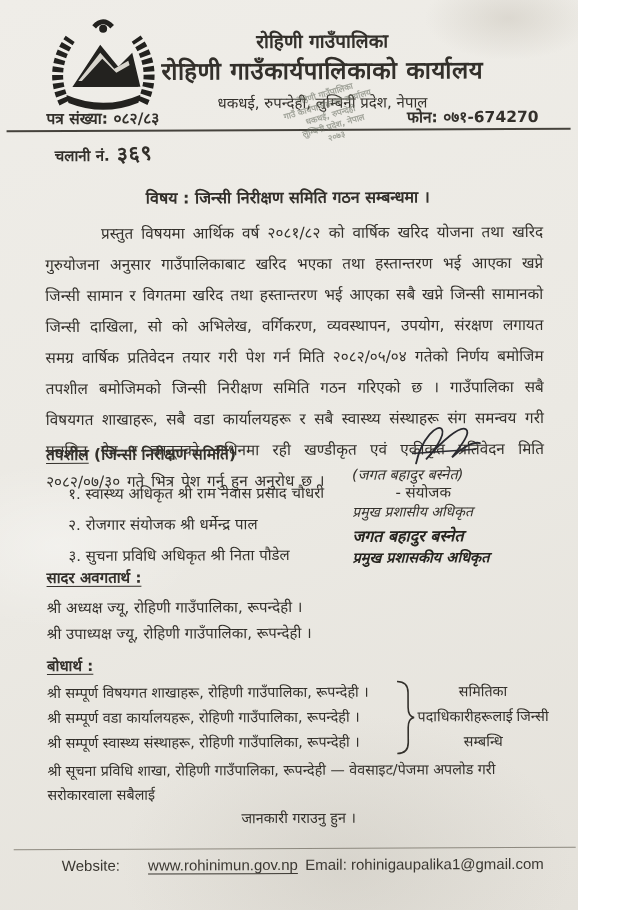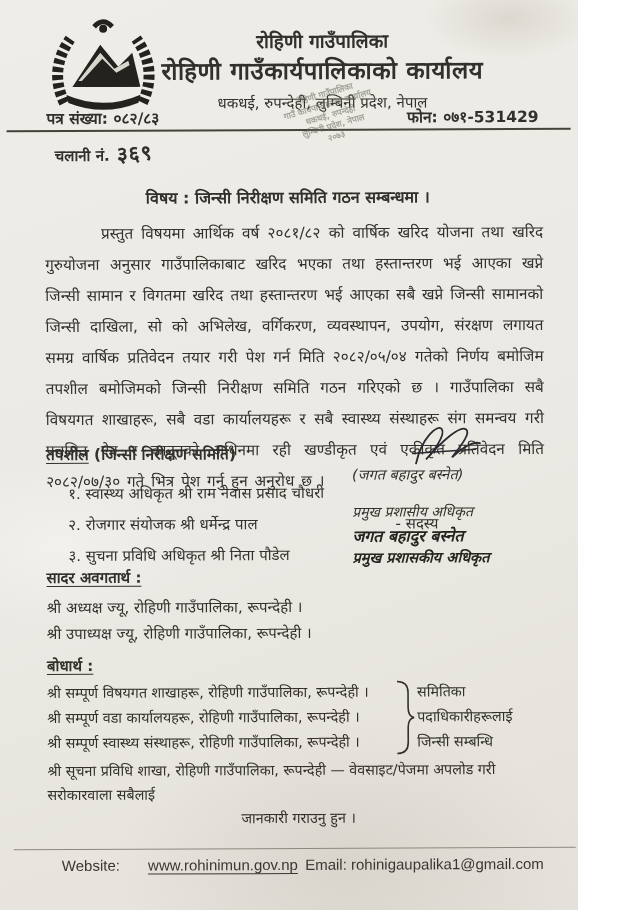--- a/index.html
+++ b/index.html
@@ -63,21 +63,21 @@
   
   .ccblock{position:absolute;top:566px;left:46px;right:30px;font-size:15px;}
   .cc-h{font-weight:bold;text-decoration:underline;text-underline-offset:3px;margin-bottom:8px;}
   .cc-item{line-height:26px;}
   .bodh-h{font-weight:bold;text-decoration:underline;text-underline-offset:3px;
       margin-top:8px;margin-bottom:6px;}
   .bodh-flex{display:flex;align-items:stretch;}
   .bodh-left{width:348px;}
   .bodh-left div{line-height:25px;font-size:14.3px;}
   .brace{width:22px;flex:none;display:flex;align-items:center;}
-  .bodh-note{flex:1;font-size:14.3px;}
+  .bodh-note{flex:1;text-align:center;font-size:14.3px;font-family:Liberation Serif, serif;}
   .bodh-note div{line-height:25px;}
   .bodh-last{margin-top:2px;font-size:14.3px;line-height:24px;}
   .bodh-last-cont{text-align:center;font-size:14.3px;line-height:24px;}
   
   .hr2{position:absolute;top:848px;left:12px;right:4px;border-top:1.5px solid #8d897f;}
   .footrow{position:absolute;top:856px;left:60px;right:36px;display:flex;
       justify-content:space-between;font-family:"Liberation Sans", sans-serif;
       font-size:15px;color:#3a3731;}
   .weburl{text-decoration:underline;text-underline-offset:3px;margin-left:24px;}
 </style>
@@ -101,21 +101,21 @@
         <circle cx="61" cy="14" r="4" fill="#23221f"></circle>
       </svg>
     </div>
 
     <div class="t1">रोहिणी गाउँपालिका</div>
     <div class="t2">रोहिणी गाउँकार्यपालिकाको कार्यालय</div>
     <div class="t3">धकधई, रुपन्देही, लुम्बिनी प्रदेश, नेपाल</div>
 
     <div class="refrow">
       <span>पत्र संख्या: ०८२/८३</span>
-      <span>फोन: ०७१-531429</span>
+      <span>फोन: ०७१-674270</span>
     </div>
     <div class="hr1"></div>
 
     <div class="inkstamp">
       <div>रोहिणी गाउँपालिका</div>
       <div>गाउँ कार्यपालिकाको कार्यालय</div>
       <div>धकधई, रुपन्देही</div>
       <div>लुम्बिनी प्रदेश, नेपाल</div>
       <div>२०७३</div>
     </div>
@@ -135,24 +135,24 @@
       <div class="bodypara">प्रस्तुत विषयमा आर्थिक वर्ष २०८१/८२ को वार्षिक खरिद योजना तथा खरिद गुरुयोजना अनुसार गाउँपालिकाबाट खरिद भएका तथा हस्तान्तरण भई आएका खप्ने जिन्सी सामान र विगतमा खरिद तथा हस्तान्तरण भई आएका सबै खप्ने जिन्सी सामानको जिन्सी दाखिला, सो को अभिलेख, वर्गिकरण, व्यवस्थापन, उपयोग, संरक्षण लगायत समग्र वार्षिक प्रतिवेदन तयार गरी पेश गर्न मिति २०८२/०५/०४ गतेको निर्णय बमोजिम तपशील बमोजिमको जिन्सी निरीक्षण समिति गठन गरिएको छ ।  गाउँपालिका सबै विषयगत शाखाहरू, सबै वडा कार्यालयहरू र सबै स्वास्थ्य संस्थाहरू संग समन्वय गरी प्रचलित ऐन र कानूनको अधिनमा रही खण्डीकृत एवं एकीकृत प्रतिवेदन मिति २०८२/०७/३० गते भित्र पेश गर्नु हुन अनुरोध छ ।</div>
     </div>
 
     <div class="tapasil">
       <div class="tapasil-h">
         <span class="u">तपशील</span><span> (जिन्सी निरीक्षण समिति)</span>
       </div>
       <div class="members">
         <div class="member">
           <span class="nm"><span>१.</span> <span>स्वास्थ्य अधिकृत श्री राम नेवास प्रसाद चौधरी</span></span>
+          <span class="rl">- संयोजक</span>
         </div>
         <div class="member">
           <span class="nm"><span>२.</span> <span>रोजगार संयोजक श्री धर्मेन्द्र पाल</span></span>
-          <span class="rl">- सदस्य</span>
         </div>
         <div class="member">
           <span class="nm"><span>३.</span> <span>सुचना प्रविधि अधिकृत श्री निता पौडेल</span></span>
         </div>
       </div>
     </div>
 
     <div class="sig">
       <svg width="90" height="52" viewBox="0 0 90 52">
         <path d="M14,44 C20,18 36,4 40,10 C44,16 30,34 24,40 C40,22 58,6 64,10 C70,14 56,30 50,38 C60,28 72,22 78,24" fill="none" stroke="#2a2a30" stroke-width="1.8" stroke-linecap="round"></path>

